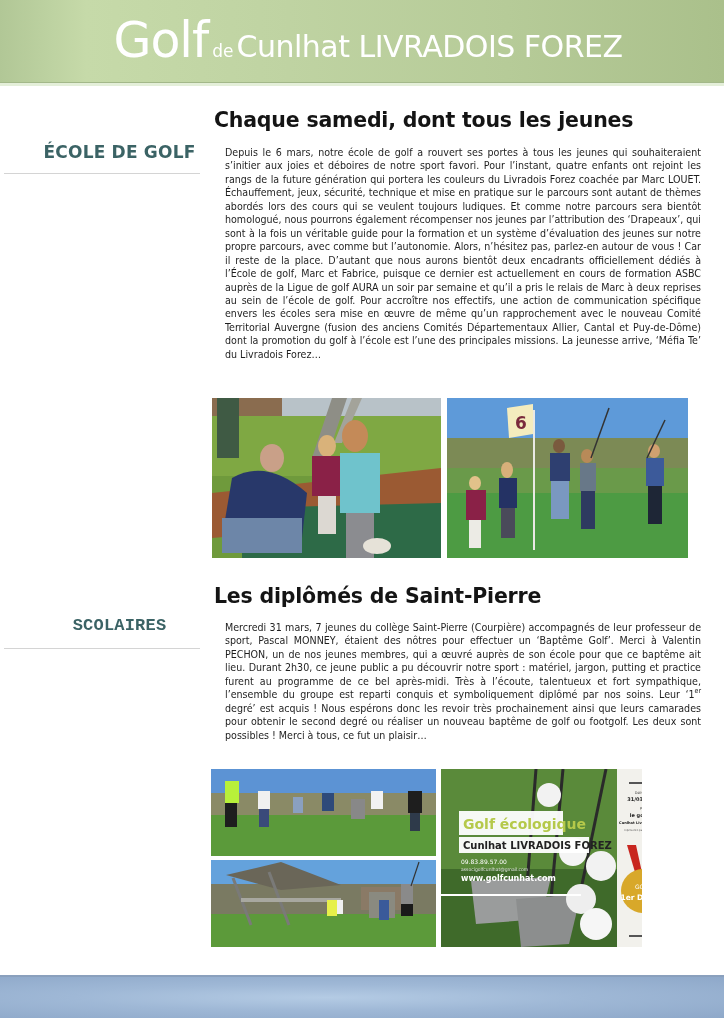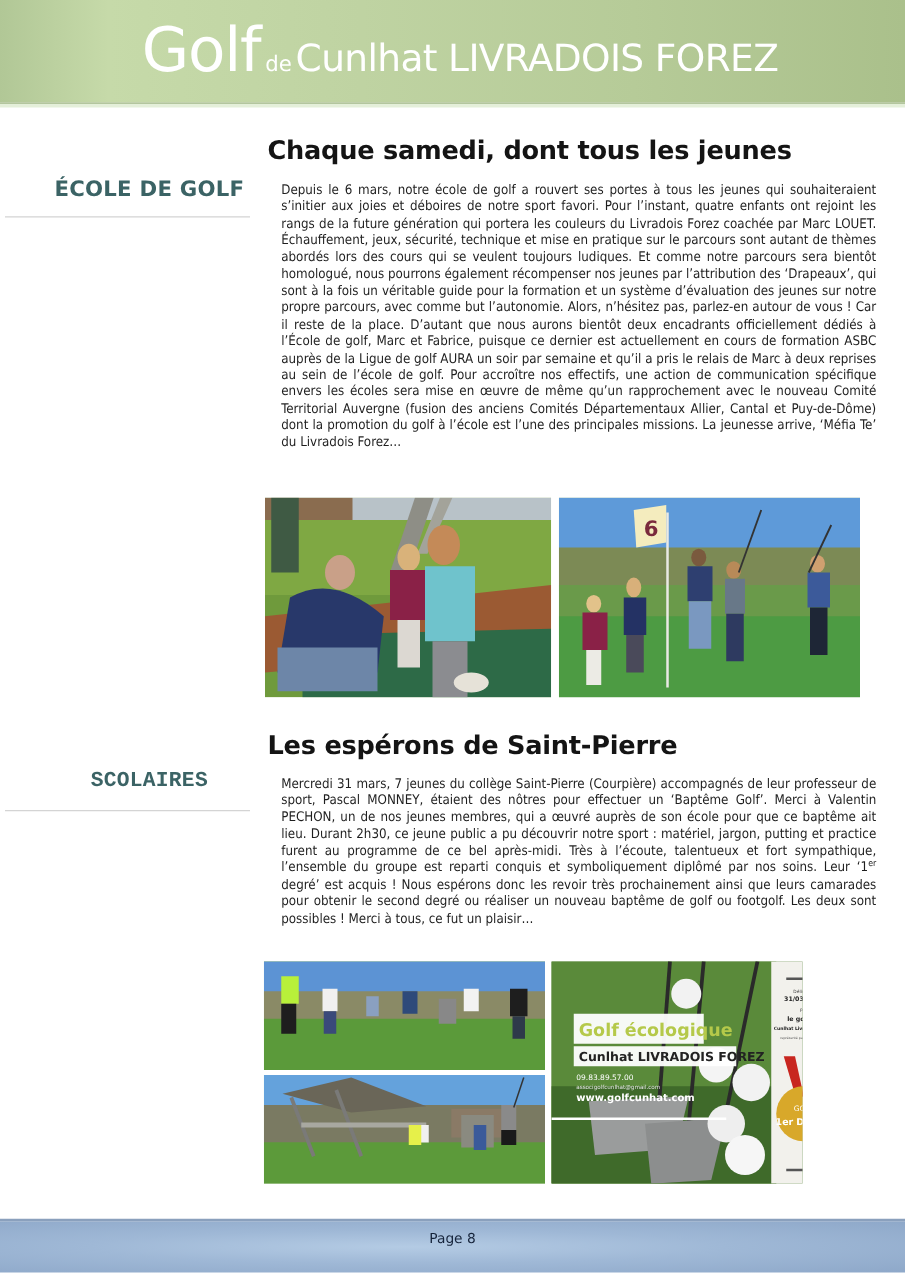--- a/index.html
+++ b/index.html
@@ -130,21 +130,21 @@
     <rect x="199" y="60" width="18" height="28" fill="#3c5a9a"></rect>
     <rect x="201" y="88" width="14" height="38" fill="#1e2636"></rect>
     <line x1="144" y1="60" x2="162" y2="10" stroke="#333" stroke-width="1.5"></line>
     <line x1="200" y1="60" x2="218" y2="22" stroke="#333" stroke-width="1.5"></line>
   </svg>
 </div>
 
 <div class="side-head" style="top:616px;font-family:Liberation Mono, monospace;">SCOLAIRES</div>
 <div class="side-rule" style="top:648px;"></div>
 
-<div class="art-title" style="top:584px;">Les espérons de Saint-Pierre</div>
+<div class="art-title" style="top:584px;">Les diplômés de Saint-Pierre</div>
 <div class="art-body" style="top:621px;"><span>Mercredi 31 mars, 7 jeunes du collège Saint-Pierre (Courpière) accompagnés de leur professeur de sport, Pascal MONNEY, étaient des nôtres pour effectuer un ‘Baptême Golf’. Merci à Valentin PECHON, un de nos jeunes membres, qui a œuvré auprès de son école pour que ce baptême ait lieu. Durant 2h30, ce jeune public a pu découvrir notre sport : matériel, jargon, putting et practice furent au programme de ce bel après-midi. Très à l’écoute, talentueux et fort sympathique, l’ensemble du groupe est reparti conquis et symboliquement diplômé par nos soins. Leur ‘1</span><sup>er</sup><span> degré’ est acquis ! Nous espérons donc les revoir très prochainement ainsi que leurs camarades pour obtenir le second degré ou réaliser un nouveau  baptême de golf ou footgolf. Les deux sont possibles ! Merci à tous, ce fut un plaisir…</span></div>
 
 <div class="photo" style="left:211px; top:769px; width:225px; height:87px;">
   <svg width="225" height="87" viewBox="0 0 225 87">
     <rect width="225" height="87" fill="#5f9a3c"></rect>
     <rect width="225" height="28" fill="#5c93d4"></rect>
     <rect y="24" width="225" height="24" fill="#8a8a66"></rect>
     <rect y="46" width="225" height="41" fill="#5b9a3a"></rect>
     <rect x="14" y="12" width="14" height="22" fill="#b8f03a"></rect>
     <rect x="14" y="34" width="12" height="24" fill="#1e1e1e"></rect>
@@ -222,14 +222,13 @@
 
     <circle cx="202" cy="122" r="22" fill="#d8a82a"></circle>
     <text x="202" y="120" text-anchor="middle" font-family="DejaVu Sans, sans-serif" font-size="6" fill="#ffffff">GOLF</text>
     <text x="202" y="131" text-anchor="middle" font-family="DejaVu Sans, sans-serif" font-size="7.5" font-weight="bold" fill="#ffffff">1er DEGRÉ</text>
     <rect x="188" y="166" width="28" height="2" fill="#555"></rect>
     <rect x="228" y="0" width="25" height="178" fill="#4a7a30"></rect>
   </svg>
 </div>
 
 <div class="footer">
-  <div>Page 8</div>
 </div>
 
 </body></html>

